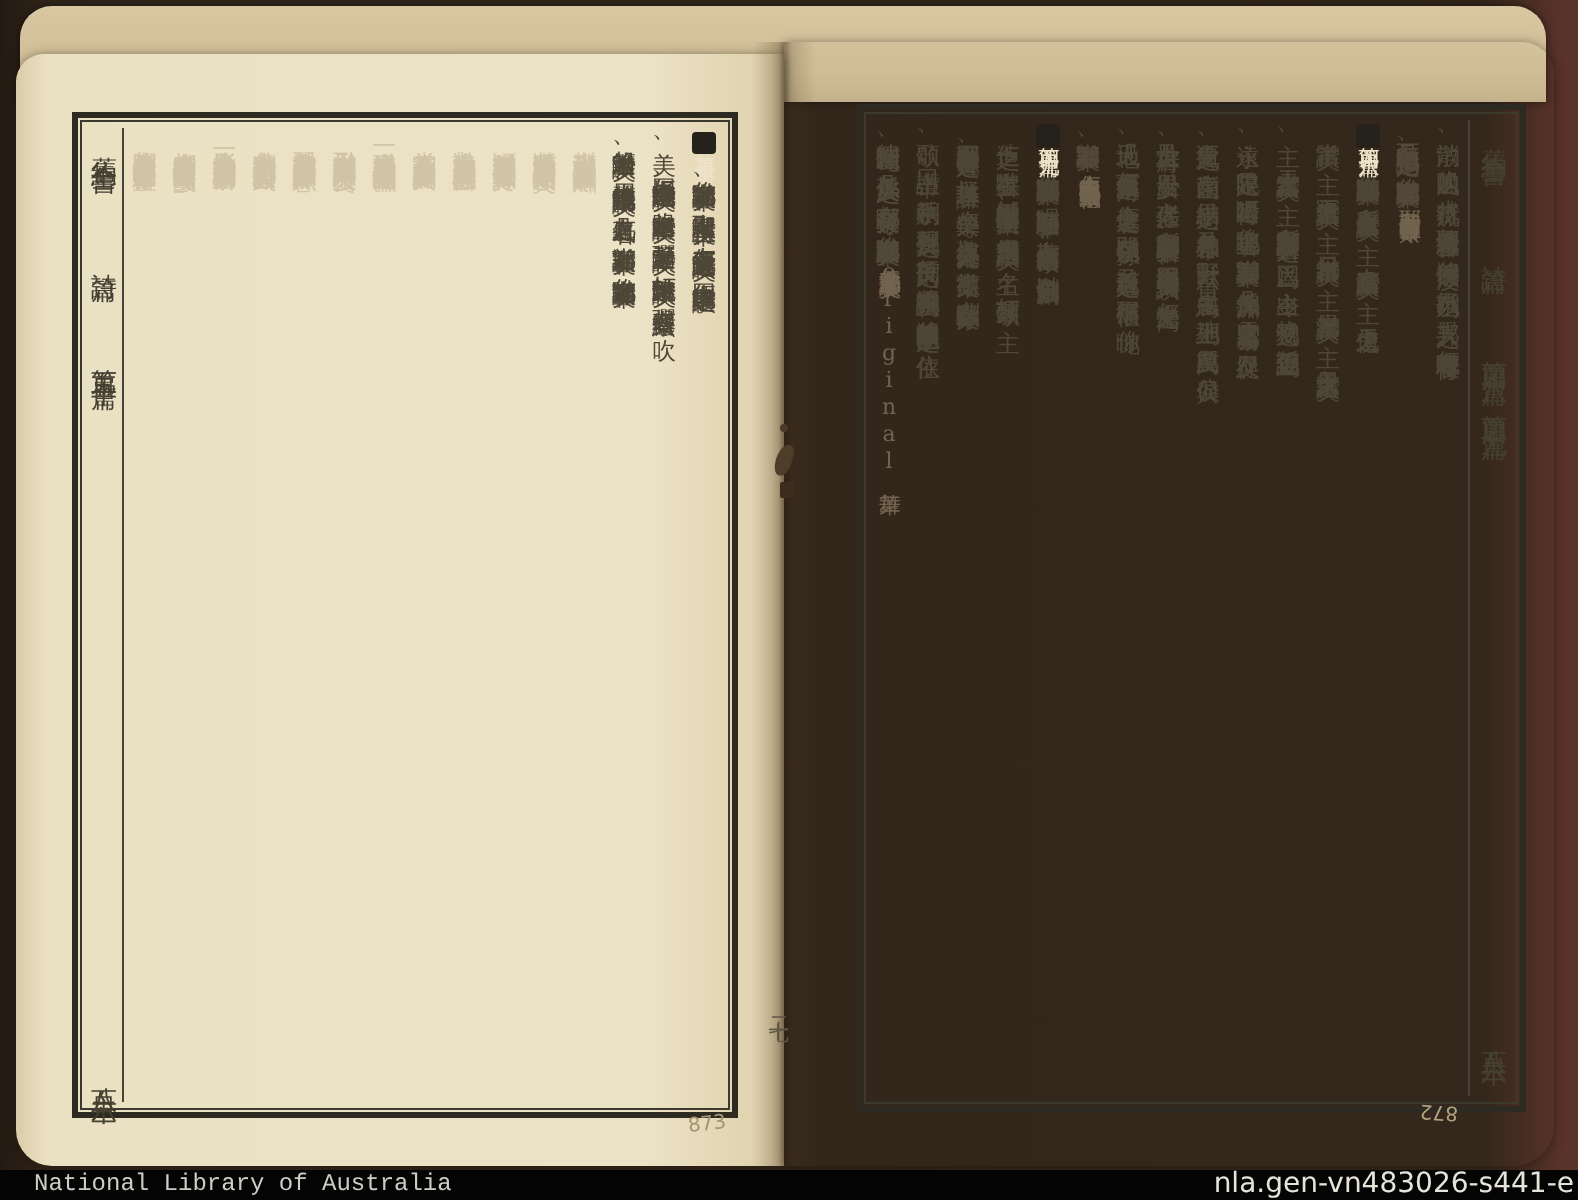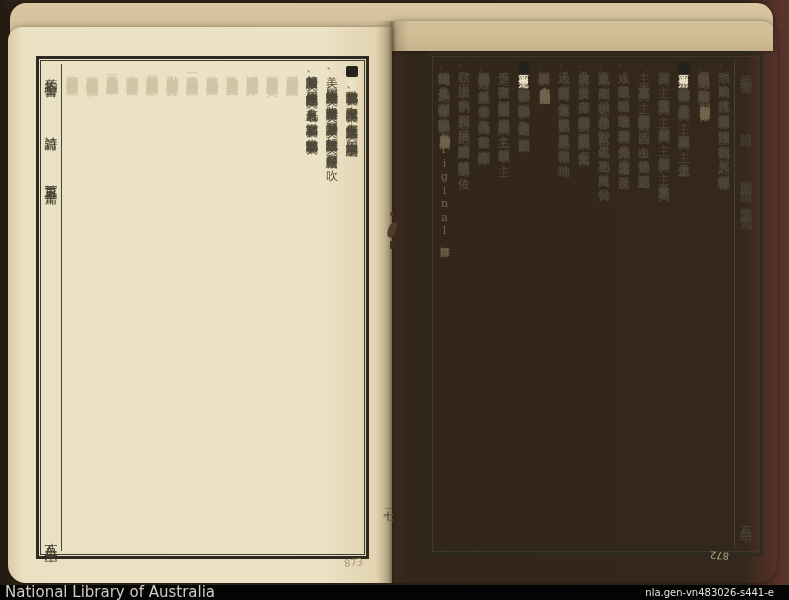--- a/index.html
+++ b/index.html
@@ -62,24 +62,24 @@
            background:#4e3d29;border-radius:60% 30% 50% 40%;transform:rotate(14deg);}
   .smudge3{position:absolute;left:390px;top:241px;width:7px;height:8px;
            background:#3a2d1d;border-radius:1px;}
   .pencil{position:absolute;font-family:"DejaVu Sans","Liberation Sans",sans-serif;
           font-size:10px;color:#a69572;}
   .pencil-left{left:344px;top:557px;transform:rotate(-6deg);}
   .pencil-right{left:710px;top:550px;transform:rotate(184deg);color:#b2a281;}
   
   .footerbar{position:absolute;left:0;bottom:0;width:789px;height:15px;
              background:#040404;font-family:"DejaVu Sans","Liberation Sans",sans-serif;}
-  .footerbar .fl{position:absolute;left:5px;top:0;line-height:15px;
-                 font-size:15px;color:#cfccc5;}
-  .footerbar .fr{position:absolute;right:15px;top:0;line-height:15px;
-                 font-size:10px;color:#e6e3db;}
+  .footerbar .fl{position:absolute;left:17px;top:0;line-height:15px;
+                 font-size:12px;color:#cfccc5;font-family:Liberation Mono, monospace;}
+  .footerbar .fr{position:absolute;right:2px;top:0;line-height:15px;
+                 font-size:14px;color:#e6e3db;}
 </style>
 </head>
 <body>
 
 <div class="stage">
 
   <div class="underpage"></div>
 
   <div class="page page-left">
     <div class="block block-left">

